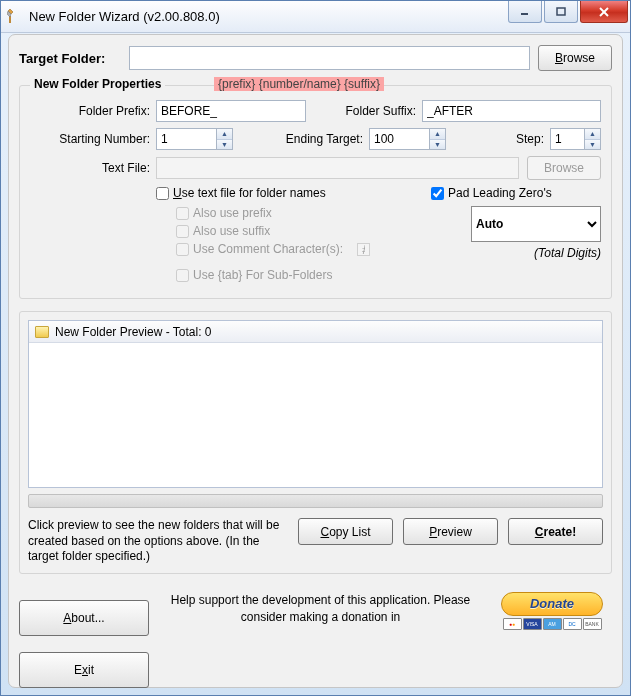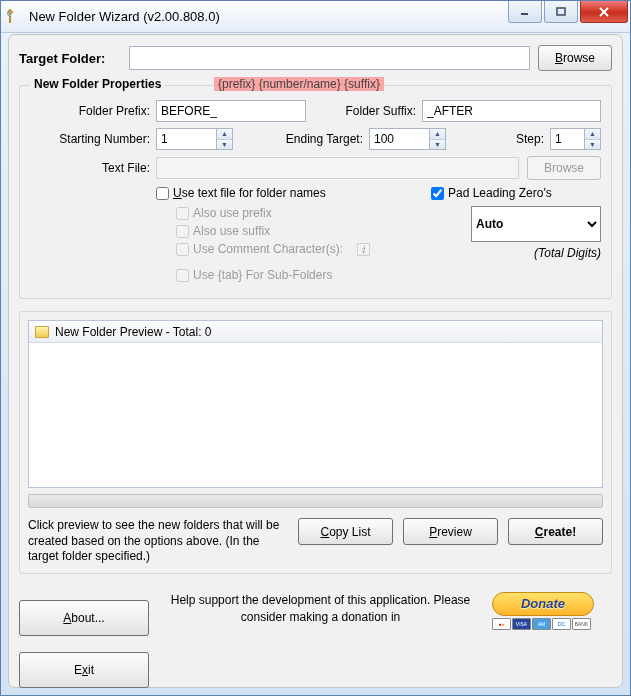--- a/index.html
+++ b/index.html
@@ -186,21 +186,21 @@
     border:1px solid #707070;
     background: linear-gradient(#fdfdfd,#e3e3e3);
     border-radius:3px;
     font-family:inherit; font-size:12px;margin-top:8px;
   }
   .support {
     flex:1; text-align:center; color:#000; line-height:1.4;
     padding: 0 10px;
   }
   .donate {
-    width:120px; display:flex; flex-direction:column; gap:2px;
+    width:120px; display:flex; flex-direction:column; align-items:center; gap:2px;
   }
   .donate-btn {
     width:102px; height:24px;
     background: linear-gradient(#ffe26a,#ffb42a);
     border:1px solid #c78a12;
     border-radius: 12px;
     font-weight:bold; font-style:italic;
     color:#27478e;
     font-size:13px;
     text-shadow: 0 1px 0 #fff6c8;

